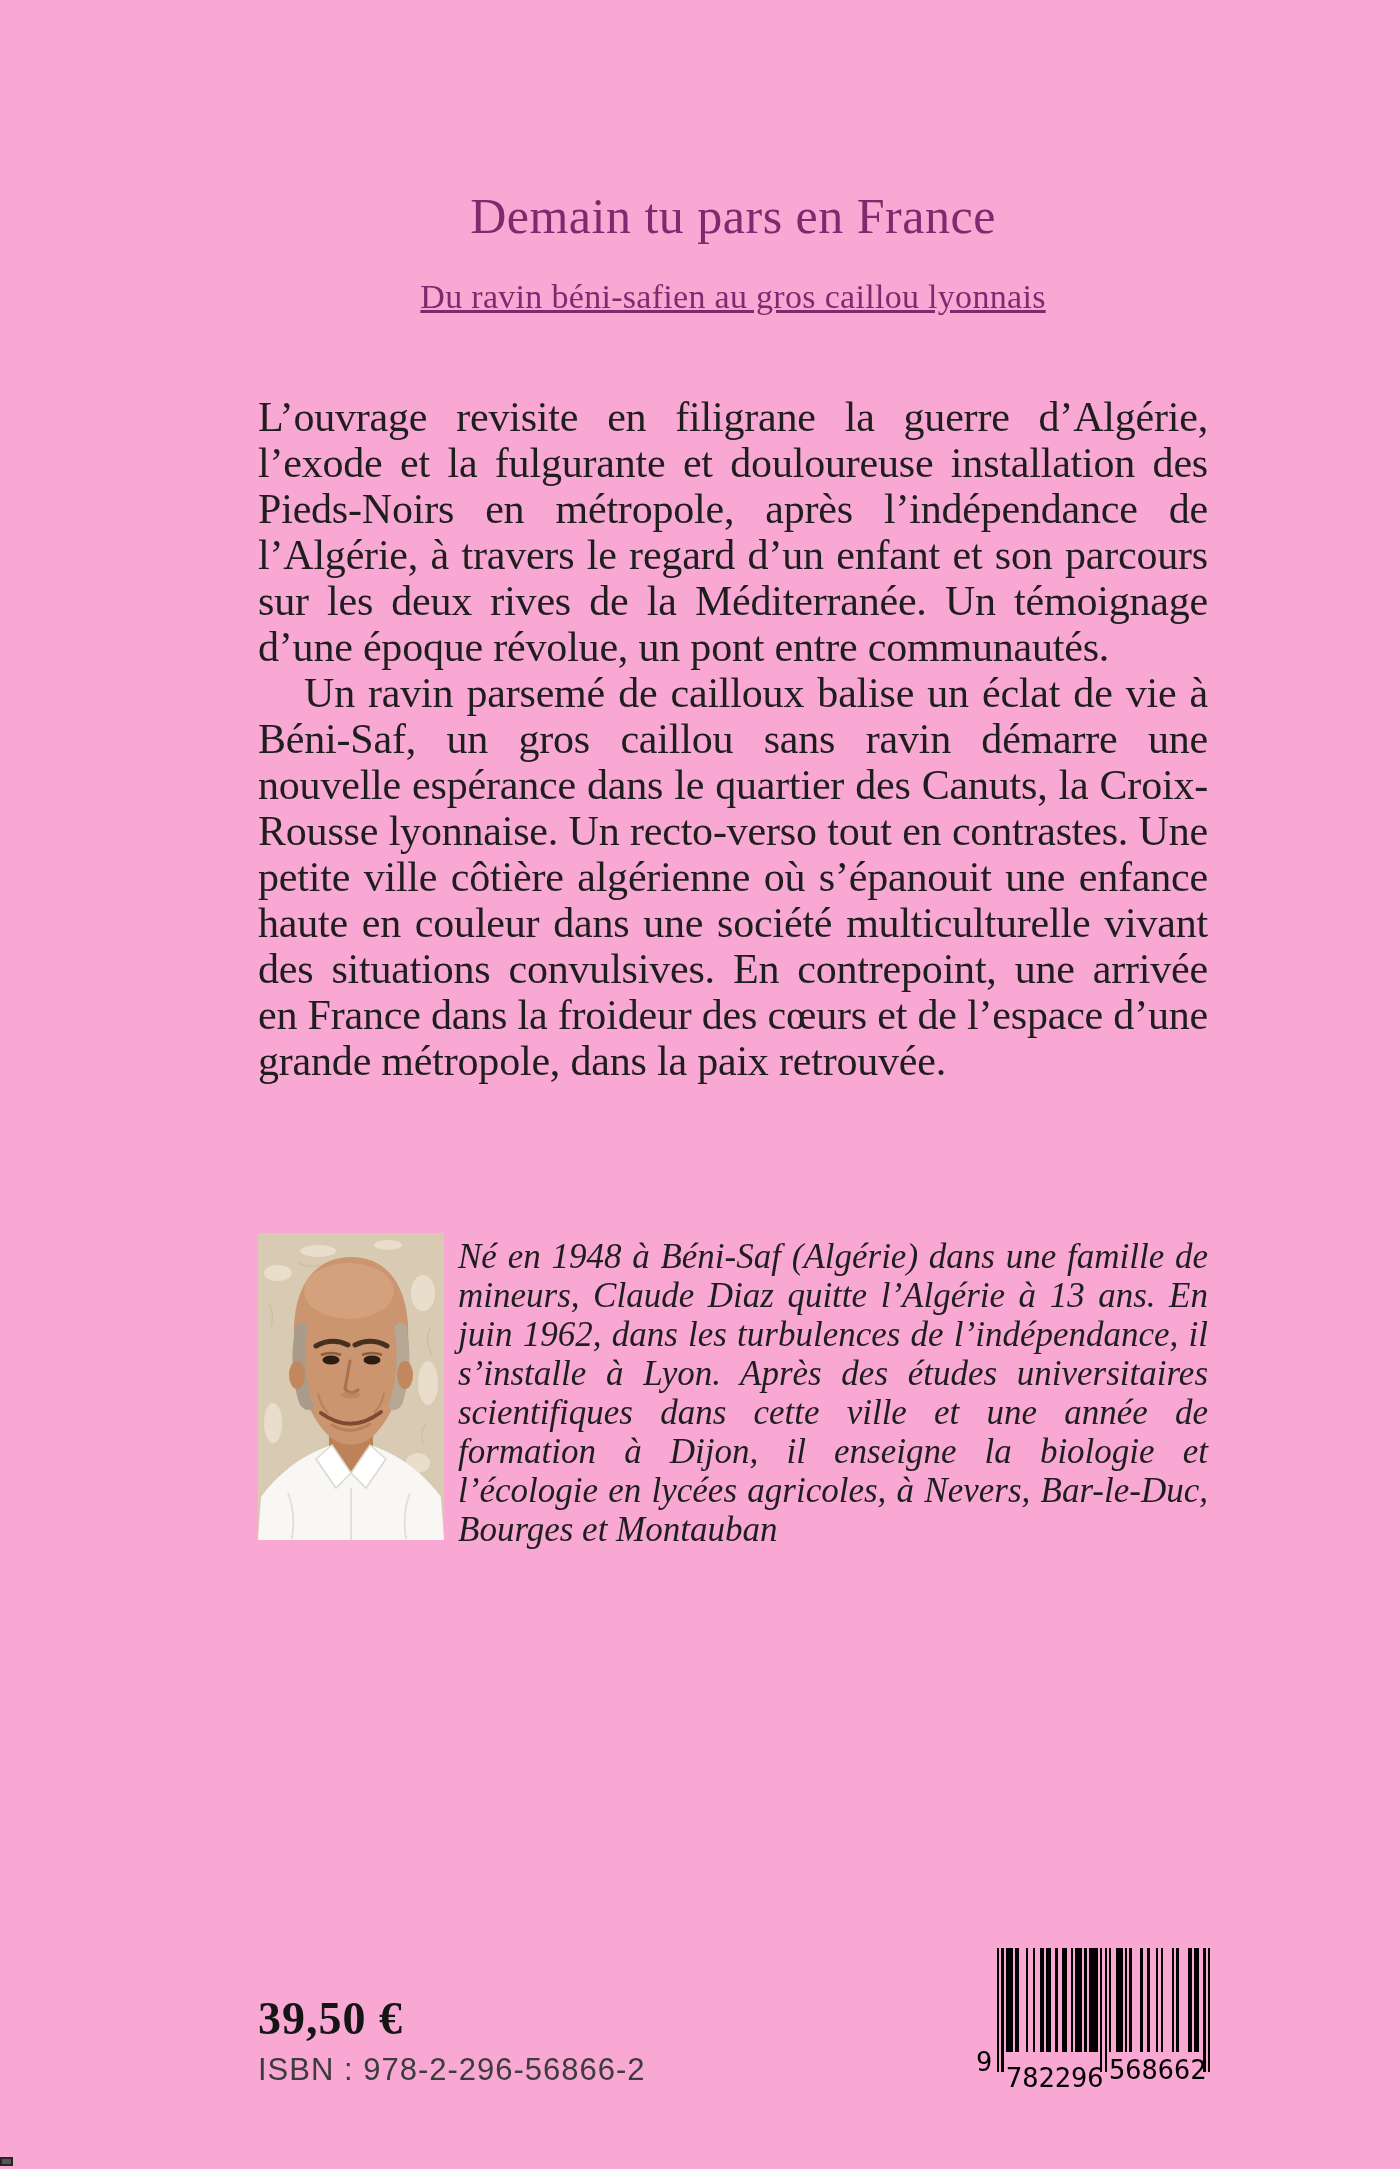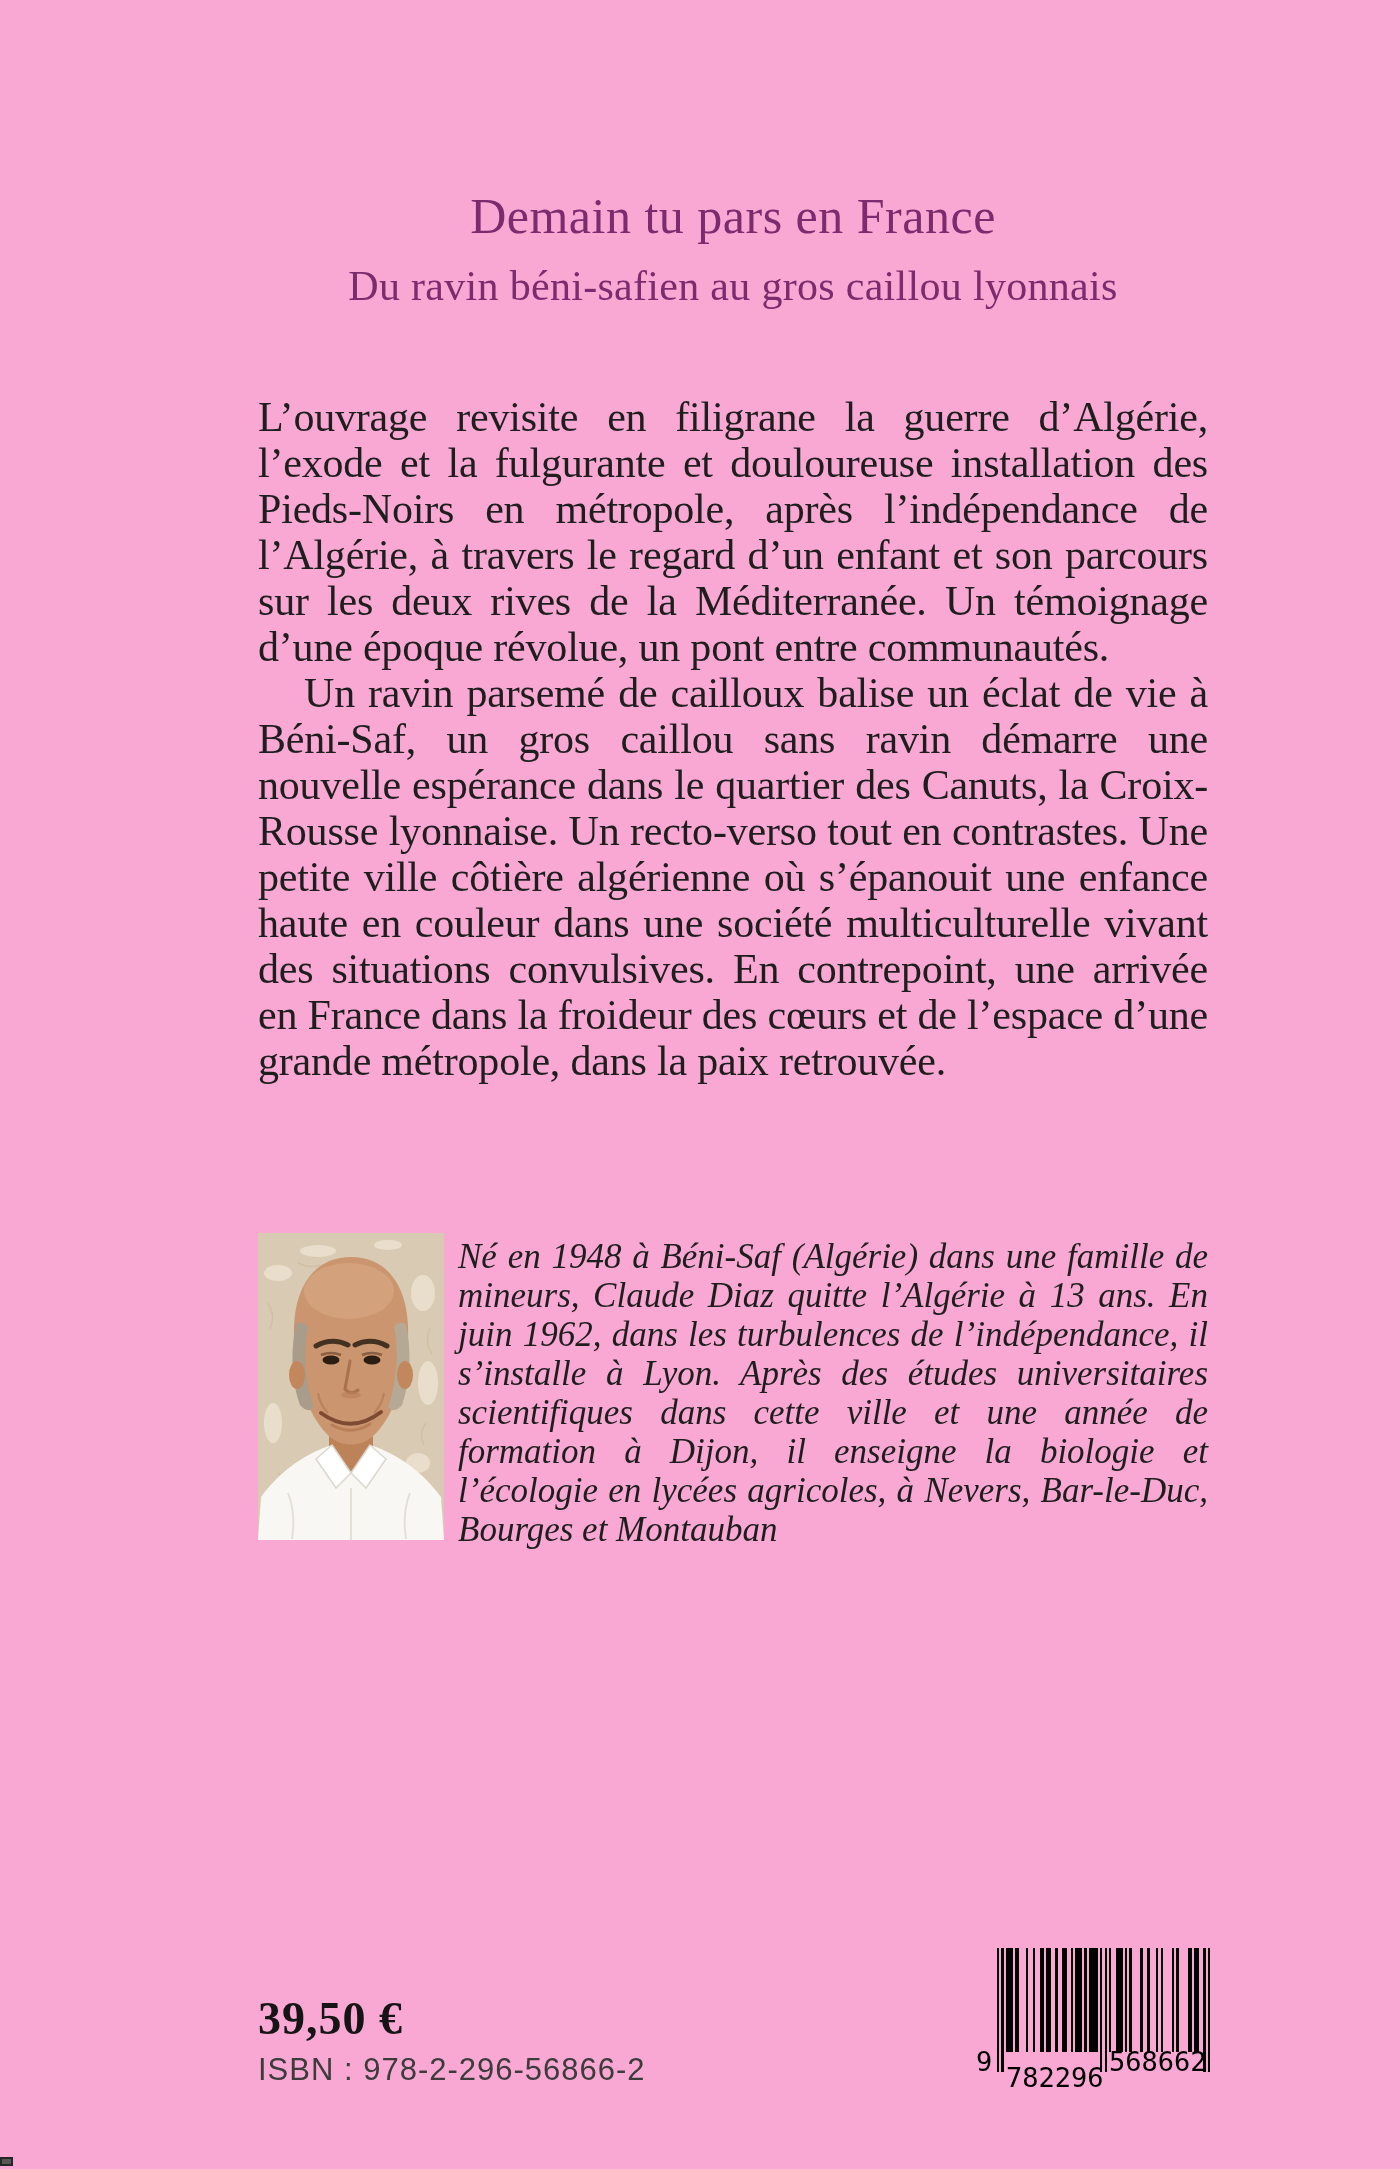--- a/index.html
+++ b/index.html
@@ -15,22 +15,23 @@
   }
   .cover-header {
     position:absolute; left:258px; top:188px; width:950px;
     text-align:center;
   }
   .title {
     font-size:50px; font-weight:normal; line-height:1.15;
     letter-spacing:0.5px;
   }
   .subtitle {
-    font-size:42px; font-weight:normal; margin-top:16px;
+    font-size:34px; font-weight:normal; margin-top:32px;
     letter-spacing:0.3px;
+    text-decoration:underline;
   }
   .synopsis {
     position:absolute; left:258px; top:394px; width:950px;
     font-size:42px; line-height:46px; text-align:justify;
     letter-spacing:-0.2px;
   }
   .synopsis p { text-align:justify; }
   .synopsis p.indent { text-indent:46px; }
   .author {
     position:absolute; left:258px; top:1233px; width:950px; height:310px;
@@ -60,21 +61,21 @@
     position:absolute; left:14px; top:0; fill:#000;
     shape-rendering:crispEdges;
   }
   .bdigits {
     position:absolute; left:14px; top:98px; width:213px; height:34px;
     font-family:"DejaVu Sans Mono", monospace;
     font-size:27px; color:#000;
   }
   .bdigits .d0 { position:absolute; left:-21px; top:0; }
   .bdigits .d1 { position:absolute; left:9px;  width:91px; text-align:center; top:16px; }
-  .bdigits .d2 { position:absolute; left:112px; width:91px; text-align:right; top:0; }
+  .bdigits .d2 { position:absolute; left:112px; width:91px; text-align:right; top:8px; }
   .corner-mark {
     position:absolute; left:0; top:2157px; width:13px; height:9px;
     background:#565656; border:2px solid #262626;
   }
 </style>
 </head>
 <body>
 
 <div class="page">
 

